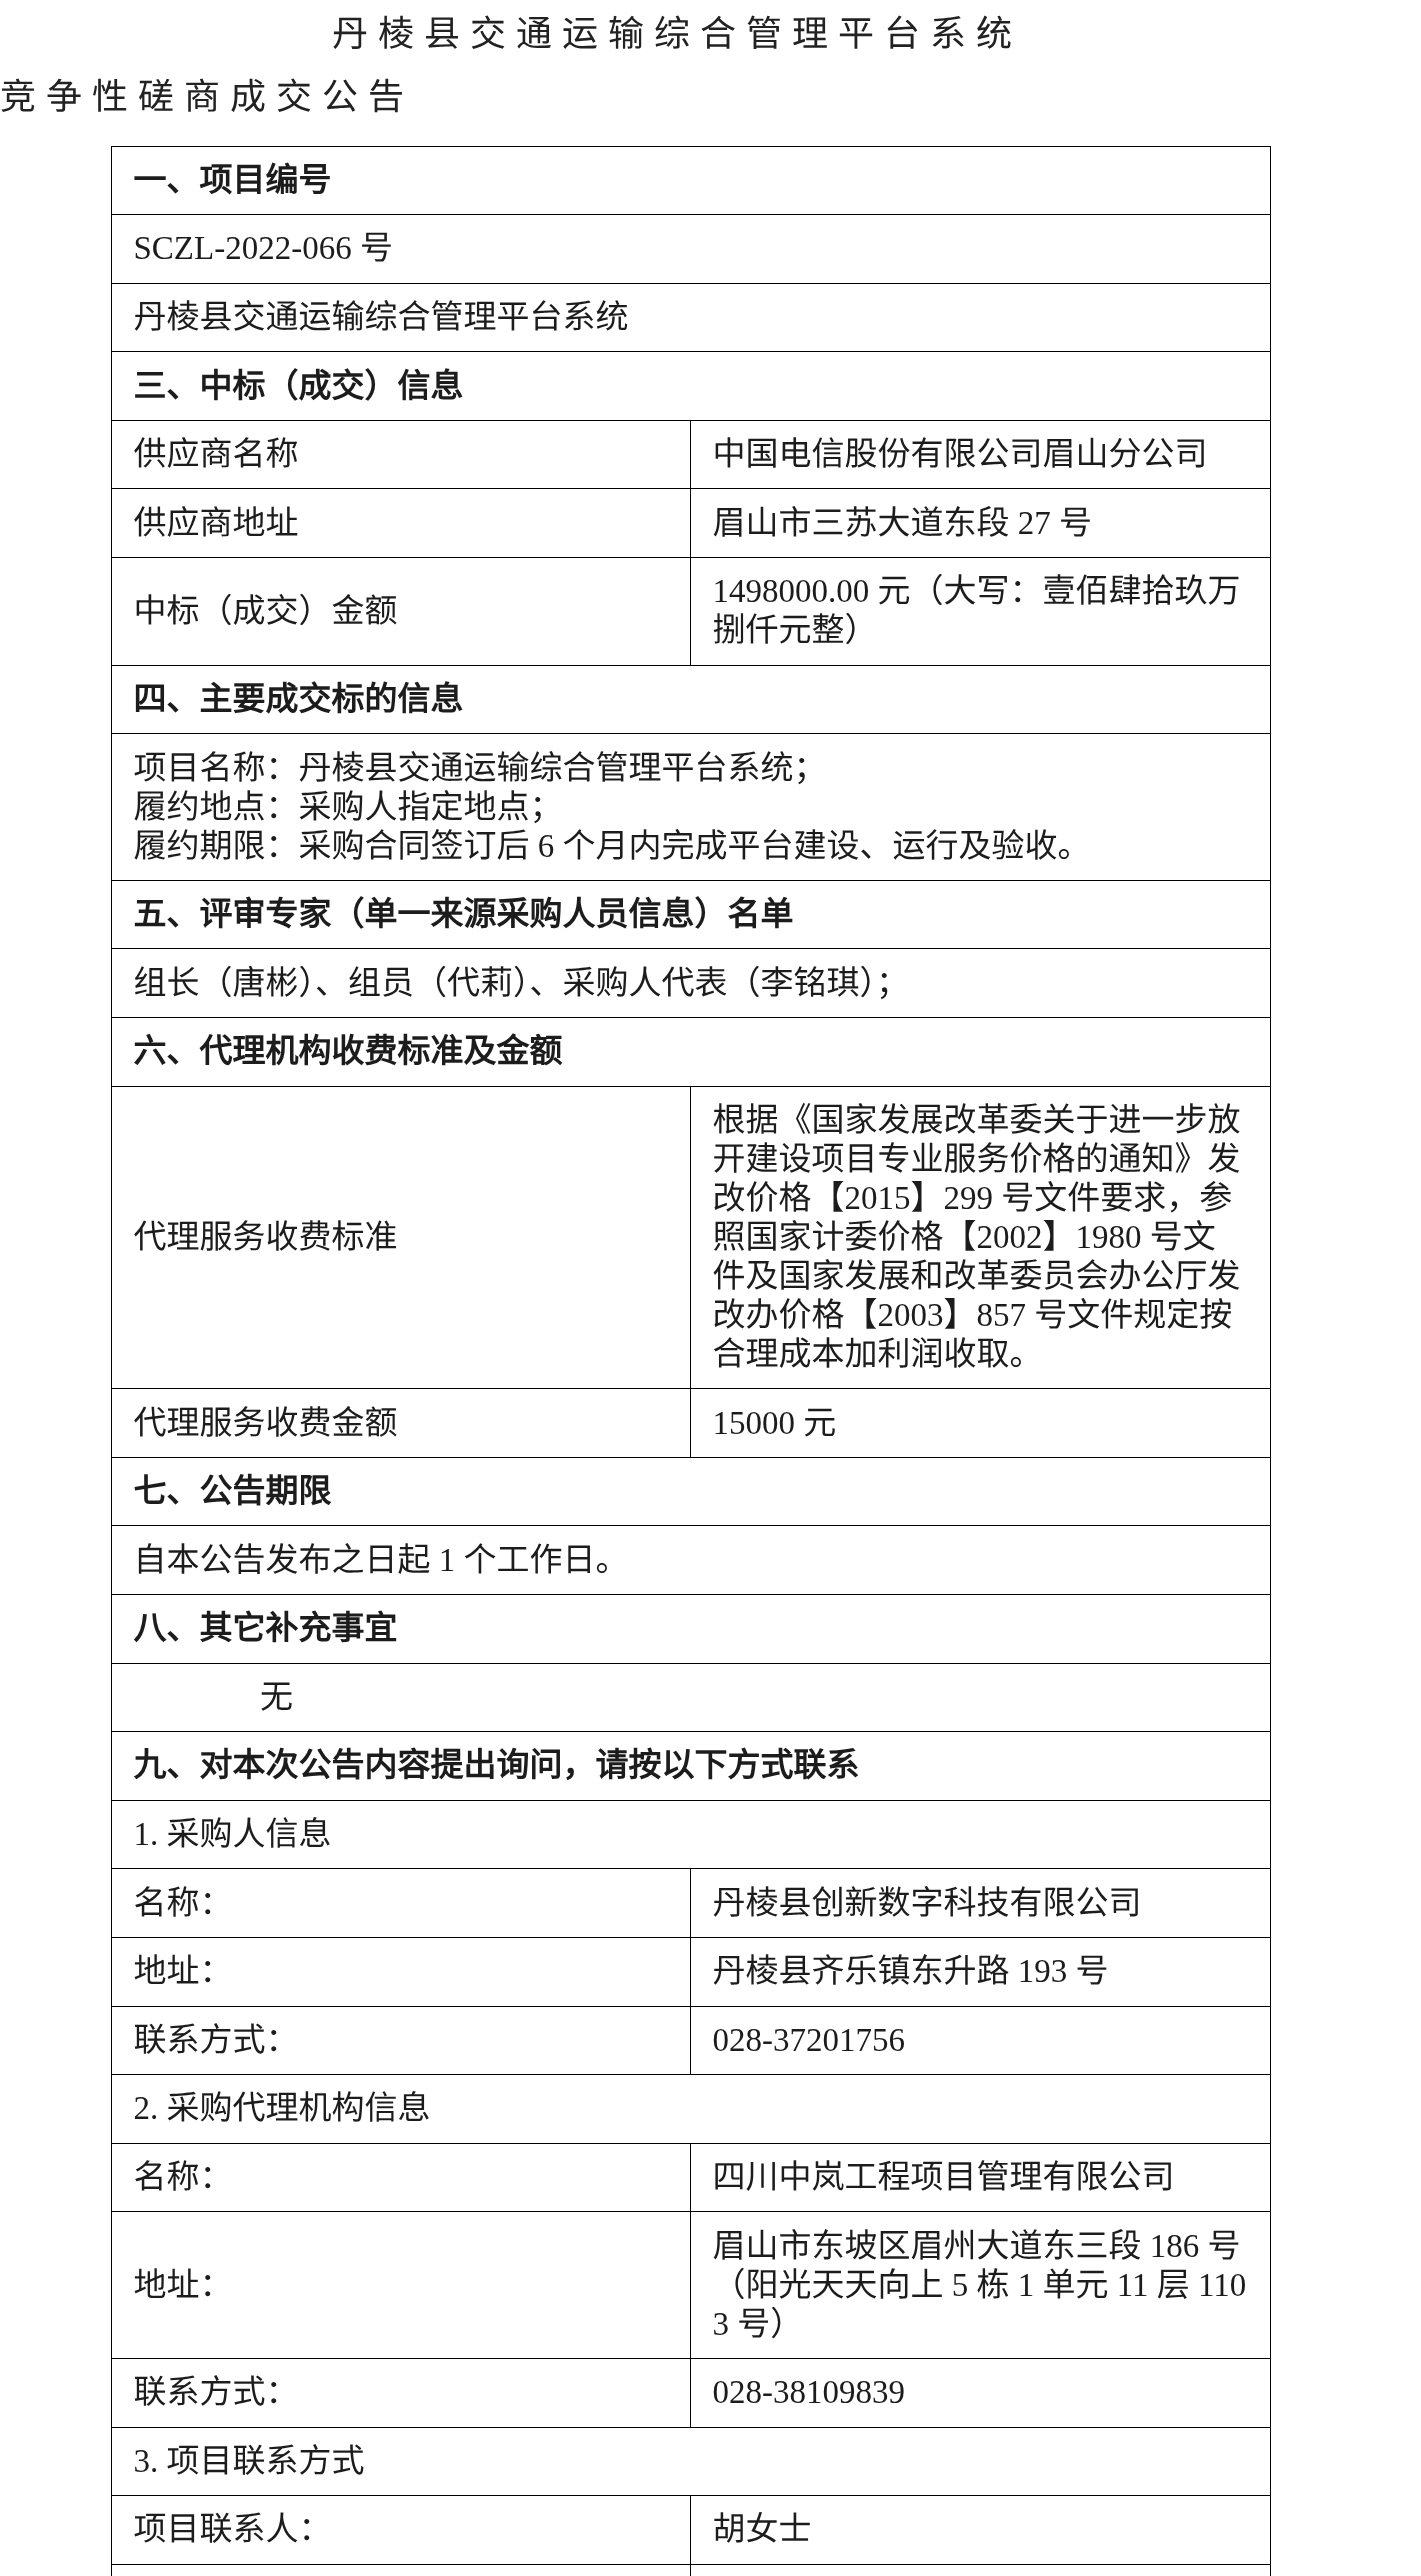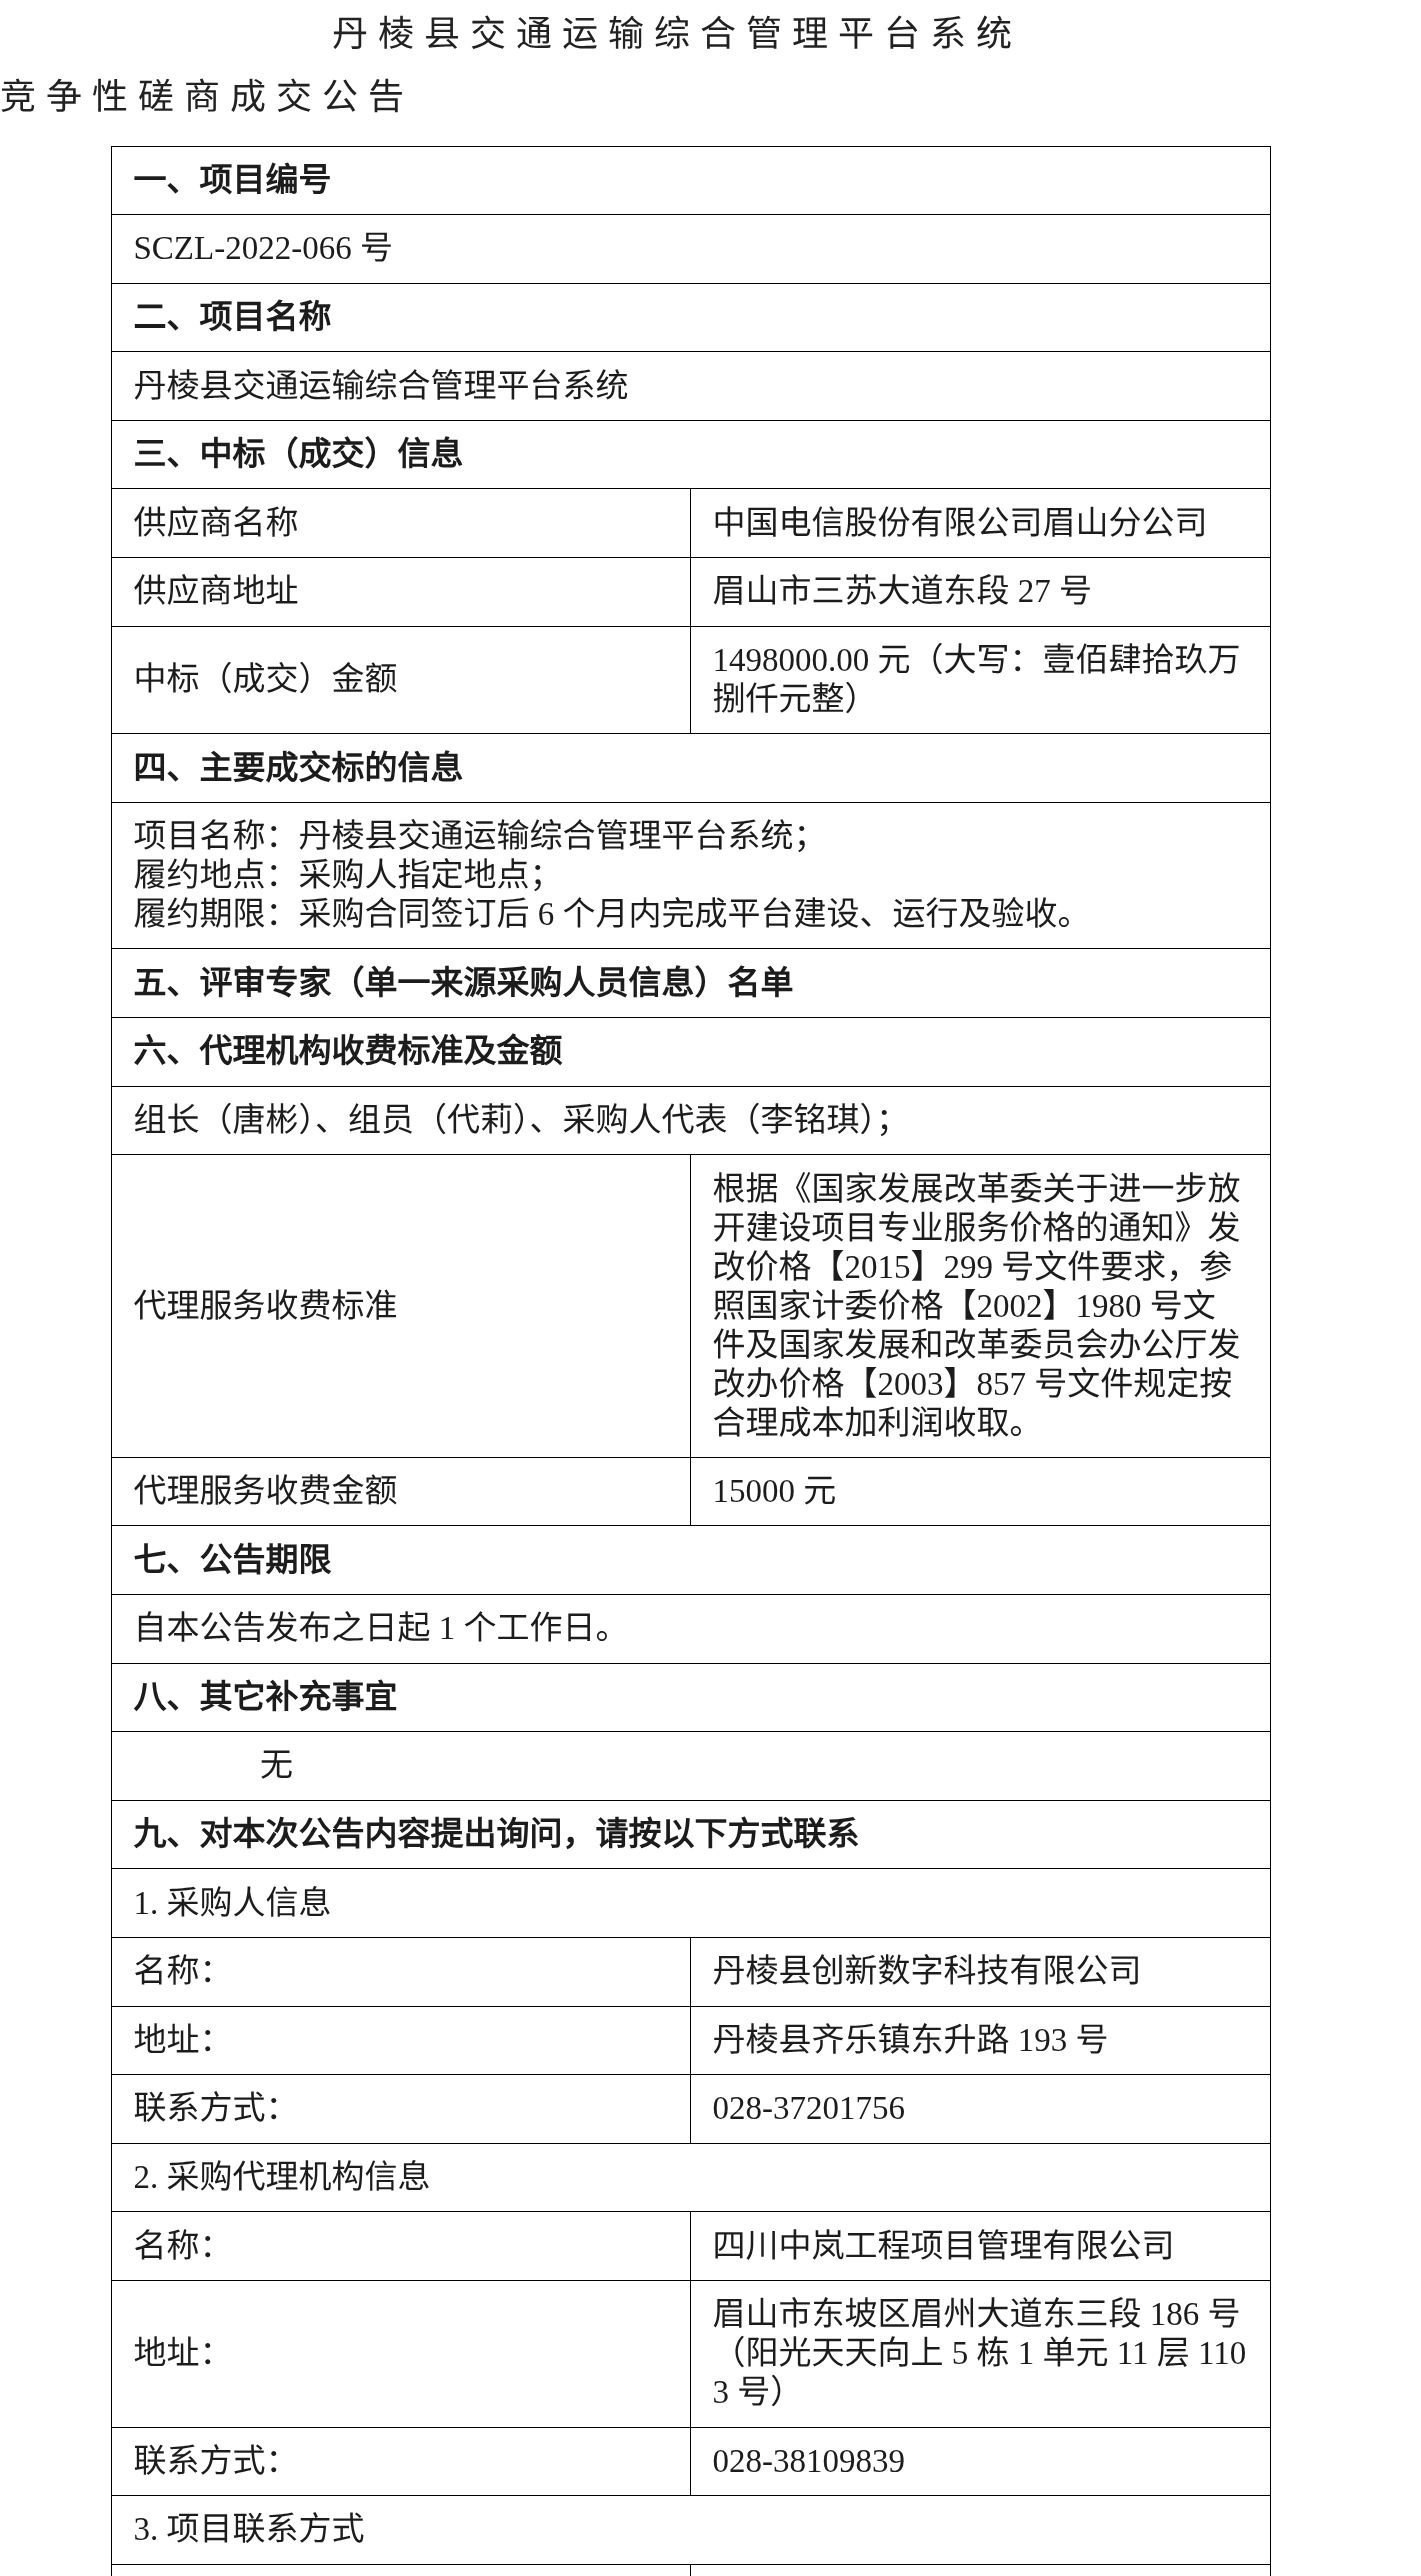--- a/index.html
+++ b/index.html
@@ -78,23 +78,20 @@
       <col class="c2">
     </colgroup>
     <tbody>
         <tr>
           <td colspan="2" class="section-cell">一、项目编号</td>
         </tr>
         <tr>
           <td colspan="2" class="full-cell">SCZL-2022-066 号</td>
         </tr>
         <tr>
-          <td colspan="2" class="section-cell">二、项目名称</td>
-        </tr>
-        <tr>
           <td colspan="2" class="full-cell">丹棱县交通运输综合管理平台系统</td>
         </tr>
         <tr>
           <td colspan="2" class="section-cell">三、中标（成交）信息</td>
         </tr>
         <tr>
           <td class="label-cell">供应商名称</td>
           <td class="value-cell">中国电信股份有限公司眉山分公司</td>
         </tr>
         <tr>
@@ -110,24 +107,24 @@
         </tr>
         <tr>
           <td colspan="2" class="full-cell">项目名称：丹棱县交通运输综合管理平台系统；
 履约地点：采购人指定地点；
 履约期限：采购合同签订后 6 个月内完成平台建设、运行及验收。</td>
         </tr>
         <tr>
           <td colspan="2" class="section-cell">五、评审专家（单一来源采购人员信息）名单</td>
         </tr>
         <tr>
-          <td colspan="2" class="section-cell">六、代理机构收费标准及金额</td>
+          <td colspan="2" class="full-cell">组长（唐彬）、组员（代莉）、采购人代表（李铭琪）；</td>
         </tr>
         <tr>
-          <td colspan="2" class="full-cell">组长（唐彬）、组员（代莉）、采购人代表（李铭琪）；</td>
+          <td colspan="2" class="section-cell">六、代理机构收费标准及金额</td>
         </tr>
         <tr>
           <td class="label-cell">代理服务收费标准</td>
           <td class="value-cell">根据《国家发展改革委关于进一步放开建设项目专业服务价格的通知》发改价格【2015】299 号文件要求，参照国家计委价格【2002】1980 号文件及国家发展和改革委员会办公厅发改办价格【2003】857 号文件规定按合理成本加利润收取。</td>
         </tr>
         <tr>
           <td class="label-cell">代理服务收费金额</td>
           <td class="value-cell">15000 元</td>
         </tr>
         <tr>

